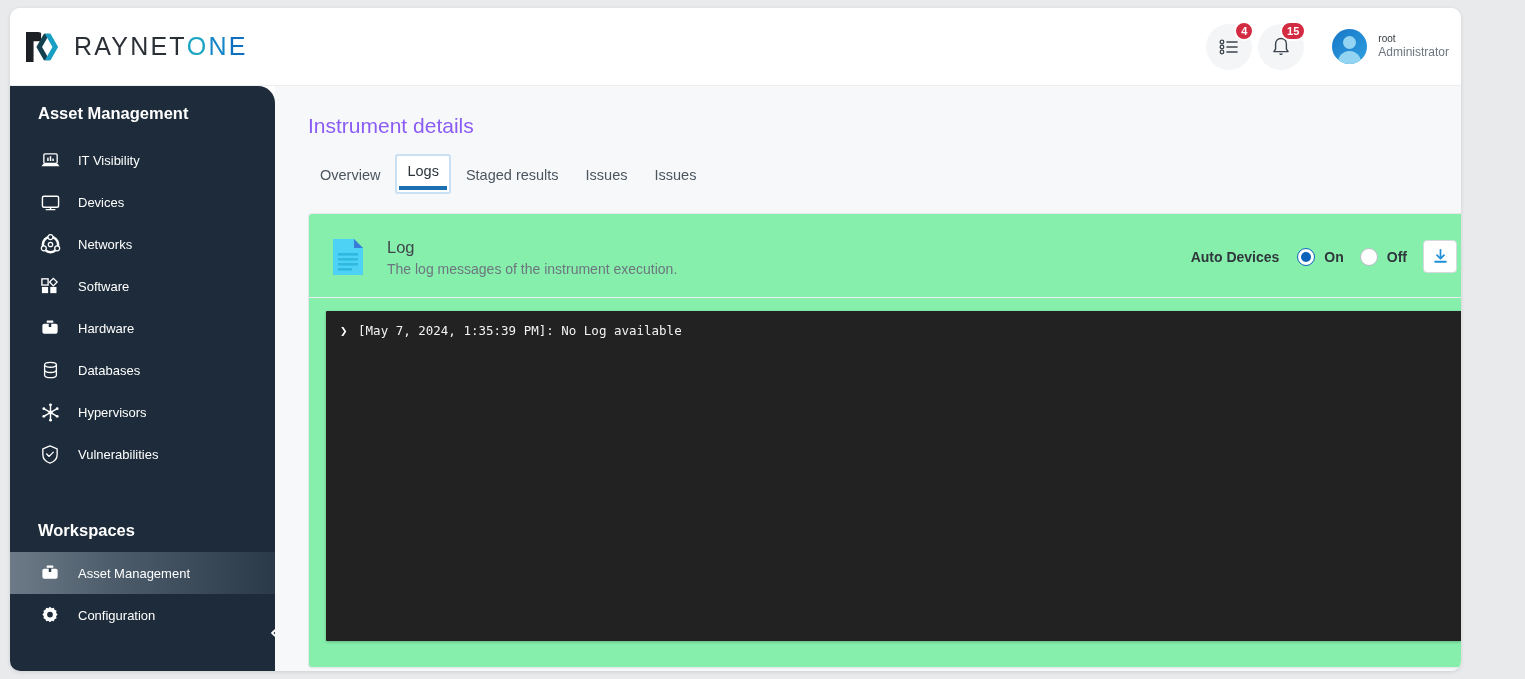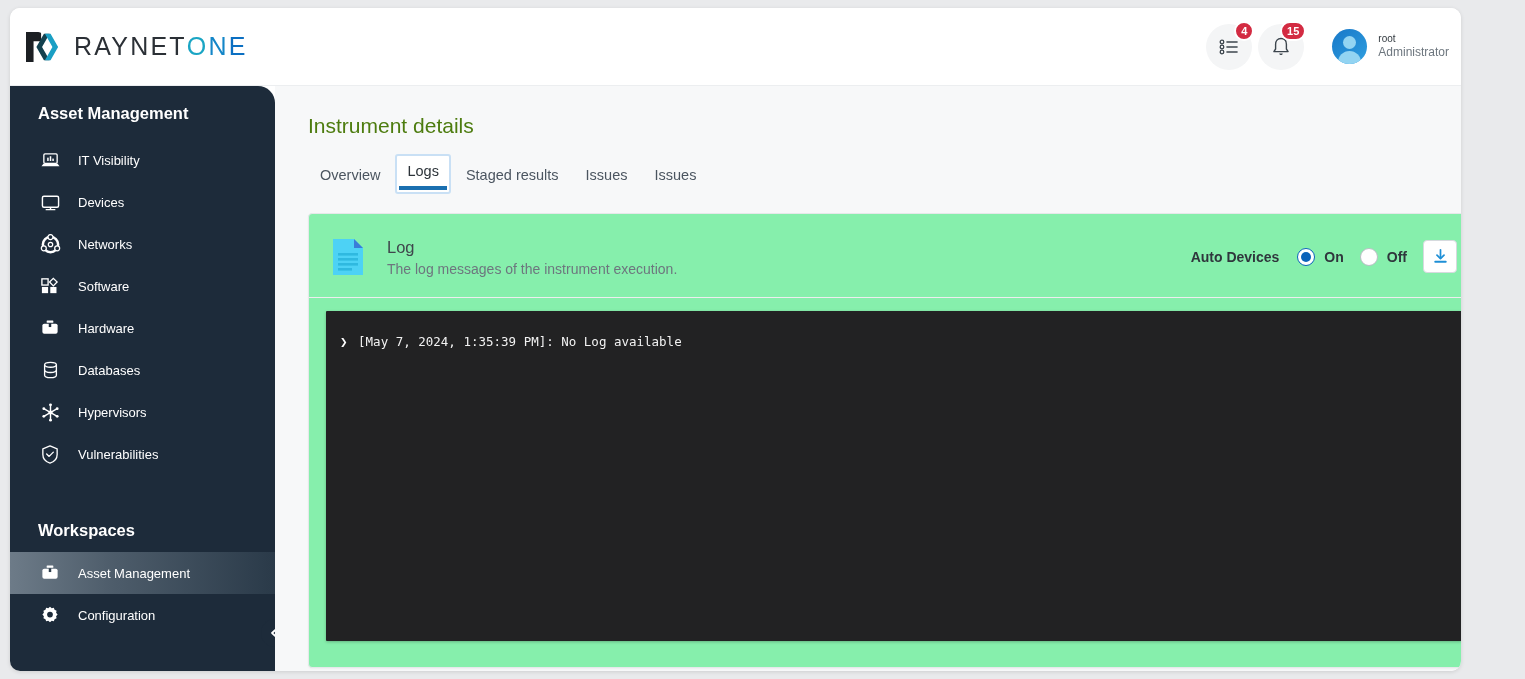--- a/index.html
+++ b/index.html
@@ -114,21 +114,21 @@
   }
 
   
   .main {
     position: absolute; left: 265px; top: 78px;
     width: 1240px; height: 585px;
     background: #f7f8f9;
     padding: 28px 35px 0 33px;
     overflow: hidden;
   }
-  .page-title { font-size: 21px; color: #4d7c0f; font-weight: 400; }
+  .page-title { font-size: 21px; color: #8b5cf6; font-weight: 400; }
   .tabs { display: flex; align-items: flex-end; margin-top: 16px; gap: 3px; }
   .tab {
     font-size: 14.5px; color: #4b5560; padding: 7px 10px 9px 10px;
     cursor: pointer; position: relative; border: 2px solid transparent;
     border-radius: 3px;
   }
   .tab.active {
     border-color: #c9e0f5; background: #ffffff; color: #2c3339;
     padding-bottom: 13px;
   }
@@ -170,21 +170,21 @@
   .dl-btn {
     width: 34px; height: 33px; border: 1px solid #d6dade; border-radius: 4px;
     background: #fff; display: flex; align-items: center; justify-content: center;
     cursor: pointer;
   }
   .terminal {
     margin: 13px 17px 0 17px;
     height: 330px;
     background: #222223;
     border-radius: 1px;
-    padding: 23px 14px;
+    padding: 12px 14px;
     overflow: hidden;
     box-shadow: 0 1px 3px rgba(0,0,0,0.25);
   }
   .term-line {
     font-family: "DejaVu Sans Mono", "Liberation Mono", monospace;
     font-size: 12.5px; color: #f2f2f2; white-space: pre;
   }
   .term-prompt { color: #ffffff; margin-right: 3px; }
 </style>
 </head>

